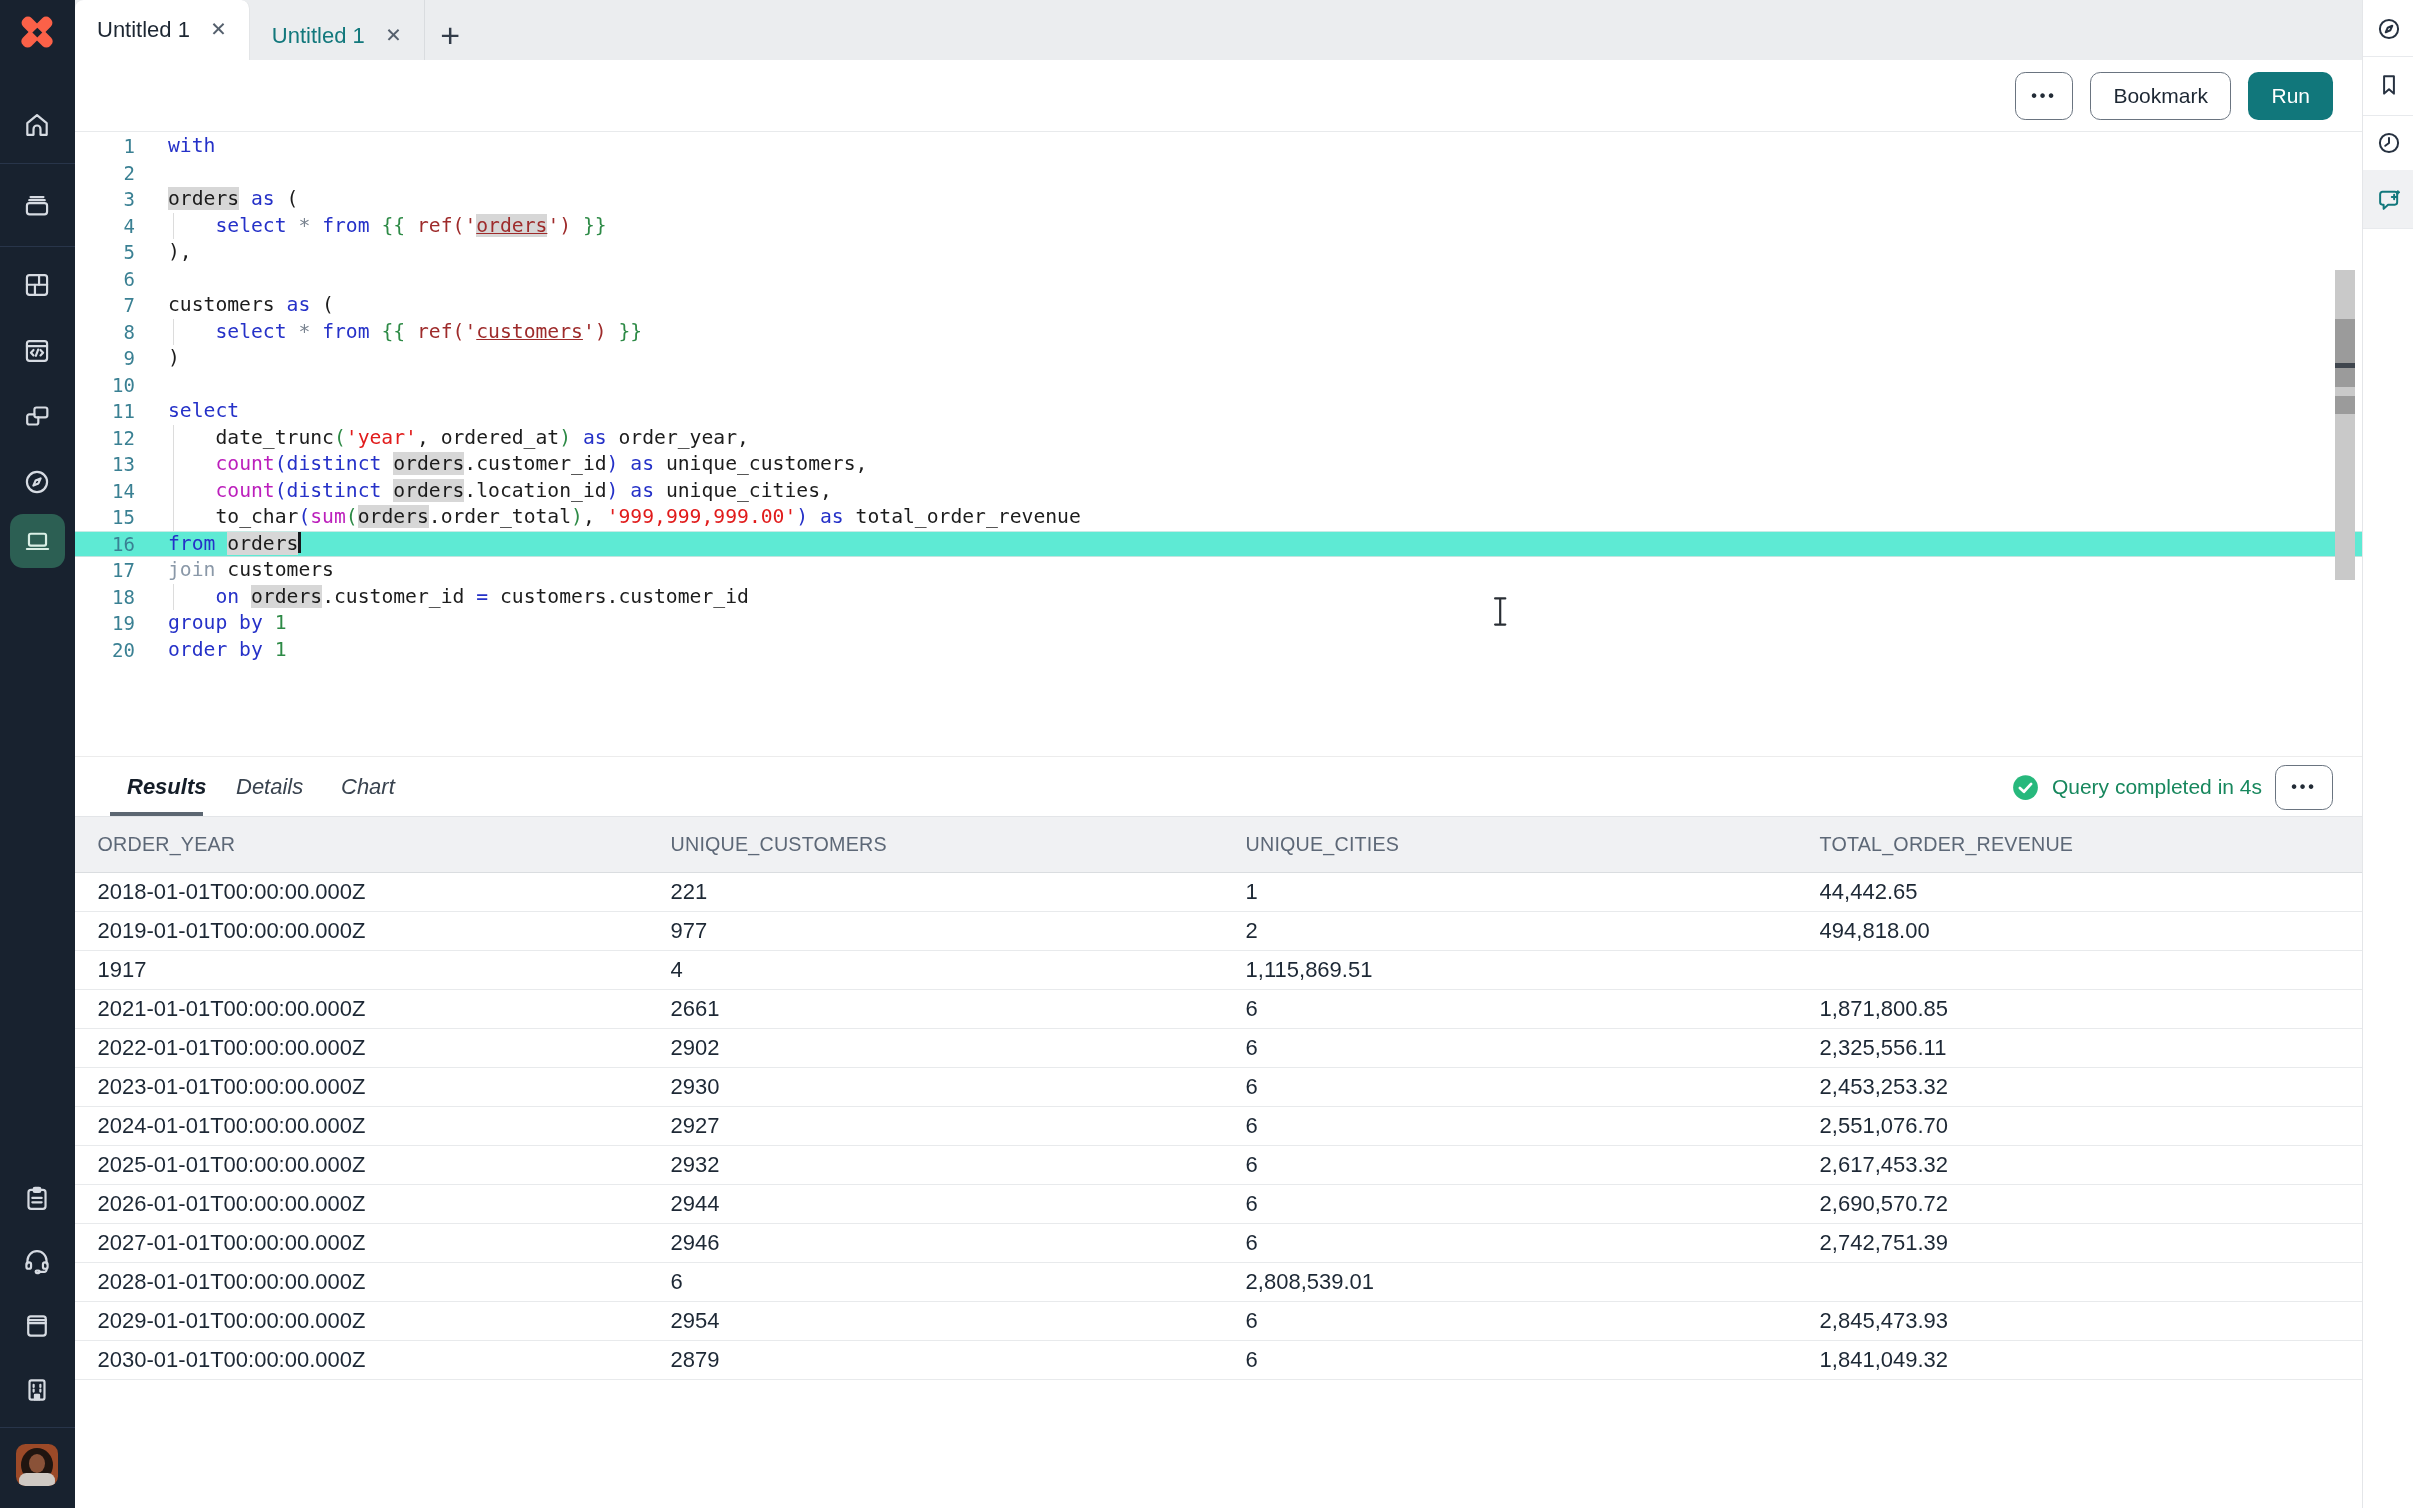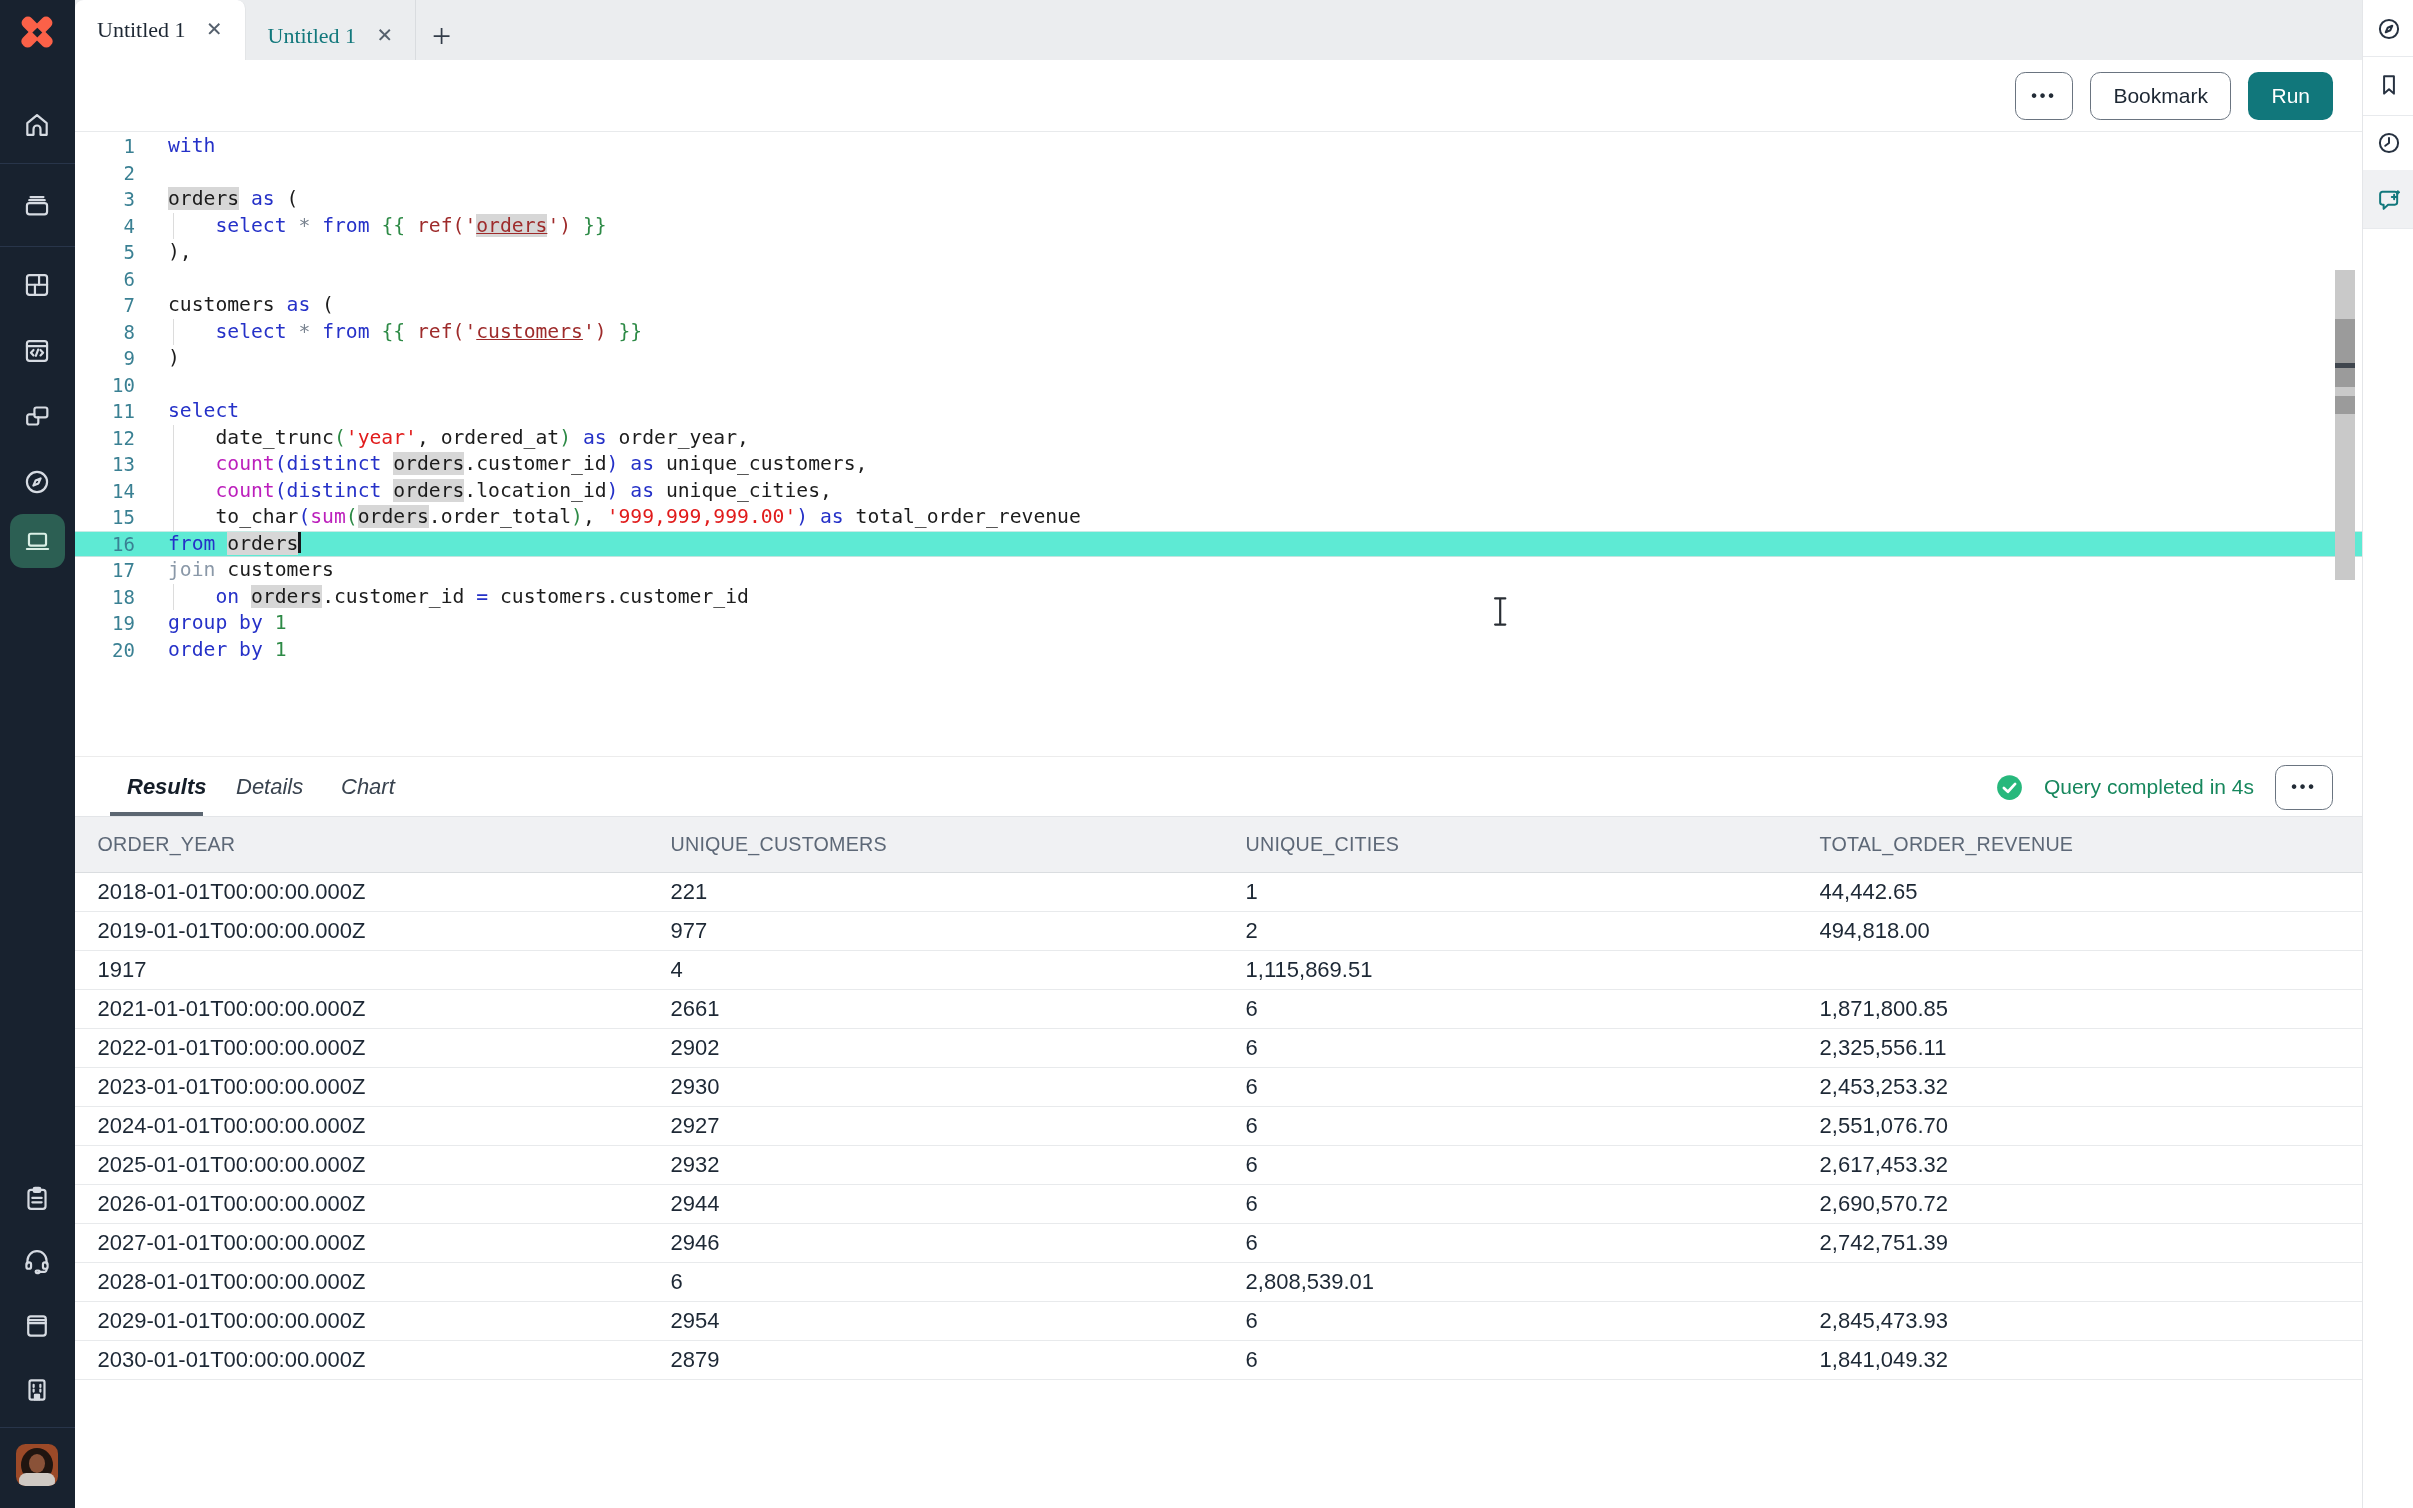--- a/index.html
+++ b/index.html
@@ -26,21 +26,21 @@
 
   
   #rail{position:absolute;right:0;top:0;width:51px;height:1508px;background:#fff;border-left:0.7px solid #e4e6e9;z-index:5;}
   .rl-div{position:absolute;left:0;width:51px;height:0.7px;background:#e8eaed;}
   .rl-ic{position:absolute;left:25.5px;transform:translate(-50%,-50%);width:28px;height:28px;}
   .rl-ic svg{width:28px;height:28px;stroke:#263140;stroke-width:1.7;fill:none;stroke-linecap:round;stroke-linejoin:round;}
   .rl-ai-bg{position:absolute;left:0;top:170px;width:51px;height:58px;background:#f0f1f3;}
   .rl-ic.ai svg{stroke:#12787c;}
 
   
-  #tabbar{position:absolute;left:75px;top:0;right:51px;height:72px;background:#ebedef;border-bottom:0.7px solid #dcdfe2;display:flex;align-items:stretch;font-family:Liberation Serif, serif;}
+  #tabbar{position:absolute;left:75px;top:0;right:51px;height:72px;background:#ebedef;border-bottom:0.7px solid #dcdfe2;display:flex;align-items:stretch;}
   .wtab{display:flex;align-items:center;gap:20.4px;padding:0 22px;font-size:22px;color:#12787c;border-right:0.7px solid #d9dcdf;cursor:default;}
   .wtab.active{background:#fff;color:#1d2733;border-radius:8.7px 8.7px 0 0;border-right:0.7px solid #e3e5e7;height:60px;}
   .wtab-close{color:#55606d;font-size:19.7px;line-height:1;}
   .plus-btn{width:51px;display:flex;align-items:center;justify-content:center;font-size:34px;font-weight:300;color:#323c49;}
 
   
   #toolbar{position:absolute;left:75px;top:60px;right:51px;height:72px;background:#fff;border-bottom:0.7px solid #e8eaec;display:flex;align-items:center;justify-content:flex-end;gap:17.5px;padding-right:29px;}
   .btn{height:48px;border:1.5px solid #6a7480;border-radius:10.2px;display:flex;align-items:center;justify-content:center;font-size:21px;color:#1d2733;background:#fff;padding:0 22px;}
   .btn.more-btn{width:58px;padding:0;font-size:16px;letter-spacing:2.9px;font-weight:700;color:#222b36;}
   .btn.run-btn{background:#11777b;color:#fff;border:none;padding:0 23px;}
@@ -65,21 +65,21 @@
   #ruler .thumb{position:absolute;left:0;top:49px;width:20.4px;height:68px;background:#9b9b9b;}
   #ruler .mark2{position:absolute;left:0;top:126px;width:20.4px;height:17.5px;background:#9b9b9b;}
   #ruler .cline{position:absolute;left:0;top:93px;width:20.4px;height:5.1px;background:#40464e;}
 
   
   #results{position:absolute;left:75px;top:756px;right:51px;bottom:0;background:#fff;border-top:0.7px solid #ececec;}
   #rtabs{position:relative;height:60px;border-bottom:0.7px solid #e3e5e8;}
   .rtab{position:absolute;top:0;height:60px;display:flex;align-items:center;font-size:22px;color:#39434f;font-style:italic;}
   .rtab.active{font-weight:700;color:#141d28;}
   #runderline{position:absolute;left:35px;bottom:0;width:93px;height:3.6px;background:#5d6772;}
-  .status-wrap{position:absolute;top:0;right:29px;height:60px;display:flex;align-items:center;gap:21px;}
+  .status-wrap{position:absolute;top:0;right:29px;height:60px;display:flex;align-items:center;gap:13px;}
   .status-badge{width:27px;height:27px;}
   .status-text{color:#17875d;font-size:21px;}
   .btn.more2{width:58px;height:45px;padding:0;font-size:16px;letter-spacing:2.9px;font-weight:700;color:#222b36;}
 
   .thead{height:56px;background:#f0f1f3;border-bottom:0.7px solid #dadde0;display:grid;grid-template-columns:573px 575px 574px 1fr;align-items:center;color:#5d6877;font-weight:400;font-size:19.7px;letter-spacing:0.2px;}
   .th{padding-left:22.6px;}
   .trow{display:grid;grid-template-columns:573px 575px 574px 1fr;align-items:center;height:39px;border-bottom:0.7px solid #e8eaec;font-size:22px;color:#1d2835;background:#fff;}
   .td{padding-left:22.6px;}
 
   

